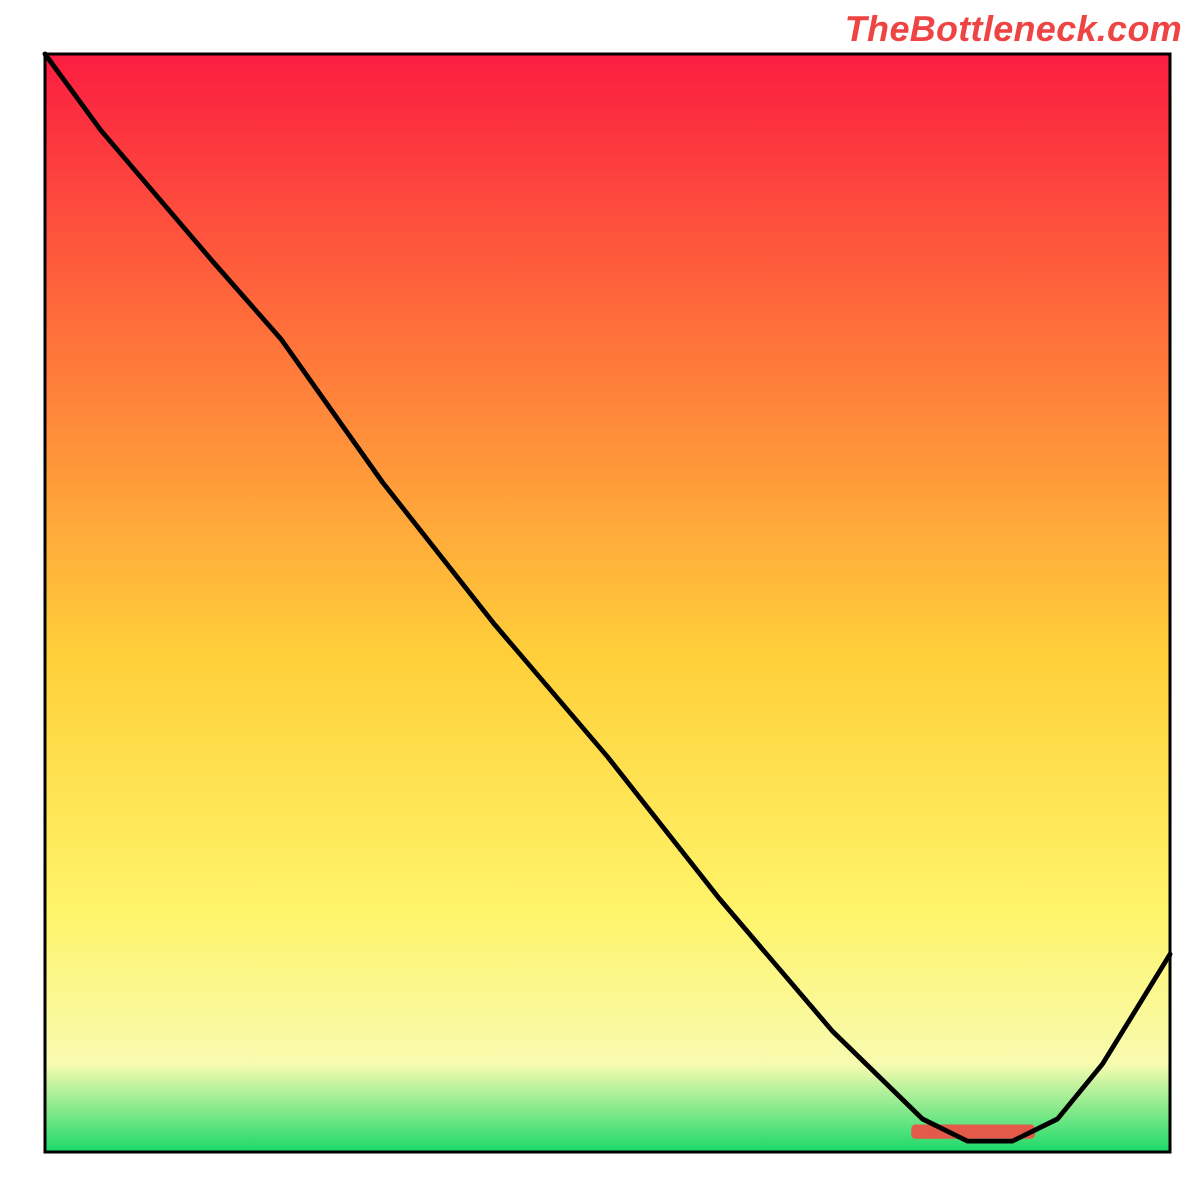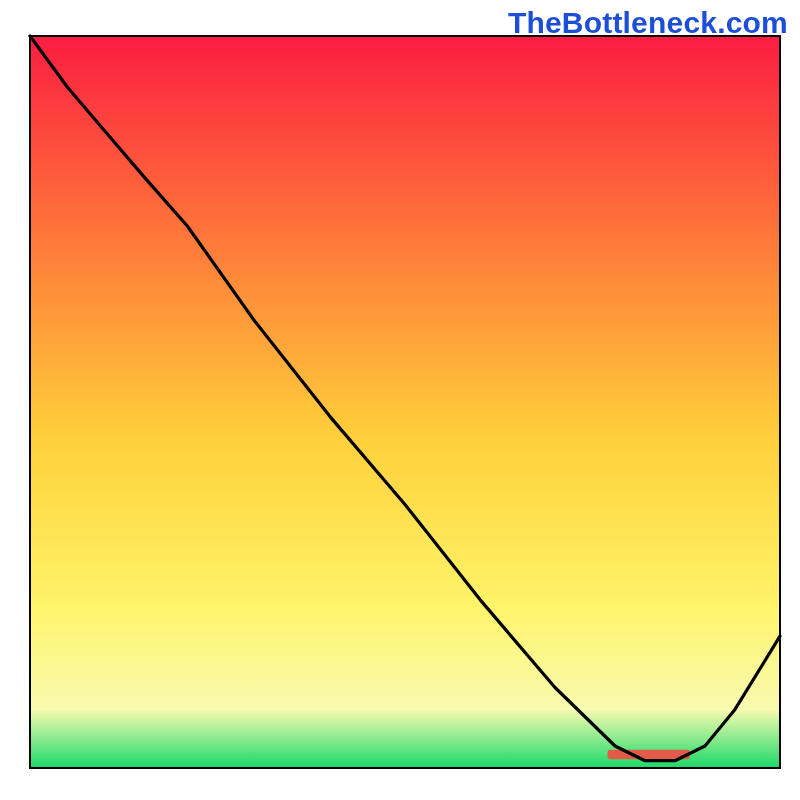--- a/index.html
+++ b/index.html
@@ -13,25 +13,26 @@
   }
   .container {
     position: relative;
     width: 800px;
     height: 800px;
   }
   .watermark {
     position: absolute;
     top: 6px;
     right: 12px;
-    color: #1d4ed8;
-    font-size: 30px;
+    color: #ef4444;
+    font-size: 24px;
     font-weight: 600;
     letter-spacing: 0.2px;
     user-select: none;
+    font-style: italic;
   }
   svg {
     display: block;
   }
 </style>
 </head>
 <body>
 
 <div class="container">
   <div class="watermark">TheBottleneck.com</div>

